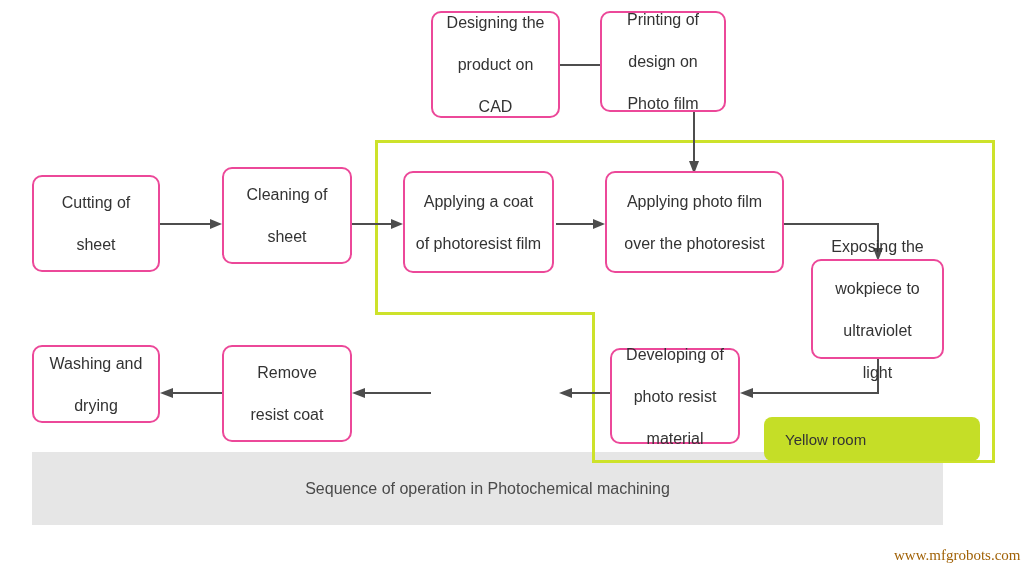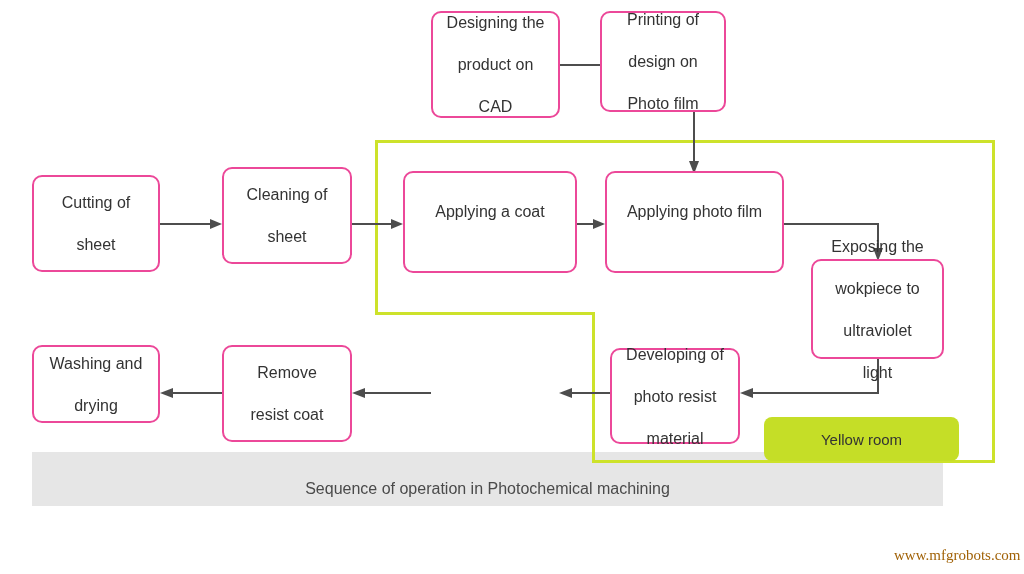--- a/index.html
+++ b/index.html
@@ -43,22 +43,23 @@
     z-index: 3;
   }
   .room-label {
     position: absolute;
     background: #c5de27;
     border-radius: 8px;
     color: #333333;
     font-size: 15px;
     display: flex;
     align-items: center;
-    justify-content: center;
+    justify-content: flex-start;
     z-index: 7;
+    padding-left: 21px;
   }
 
   
   .caption-band {
     position: absolute;
     background: #e6e6e6;
     color: #4a4a4a;
     font-size: 16px;
     display: flex;
     align-items: flex-start;
@@ -95,21 +96,21 @@
 
 <div id="canvas">
 
   <div class="room-seg" style="left:375px;  top:140px;  width:620px; height:3px;"></div>
   <div class="room-seg" style="left:992px;  top:140px;  width:3px;   height:323px;"></div>
   <div class="room-seg" style="left:592px;  top:460px;  width:403px; height:3px;"></div>
   <div class="room-seg" style="left:375px;  top:140px;  width:3px;   height:175px;"></div>
   <div class="room-seg" style="left:375px;  top:312px;  width:220px; height:3px;"></div>
   <div class="room-seg" style="left:592px;  top:312px;  width:3px;   height:151px;"></div>
 
-  <div class="caption-band" style="left:32px; top:452px; width:911px; height:54px;">
+  <div class="caption-band" style="left:32px; top:452px; width:911px; height:73px;">
     <span>Sequence of operation in Photochemical machining</span>
   </div>
 
   <div class="room-label" style="left:764px; top:417px; width:195px; height:44px;">
     <span>Yellow room</span>
   </div>
 
   <svg class="conn" style="left:0; top:0; width:1024px; height:574px;">
 
     <line x1="560" y1="65" x2="622" y2="65"></line>
@@ -166,29 +167,31 @@
     </span>
   </div>
 
   <div class="node" style="left:222px; top:167px; width:130px; height:97px;">
     <span>
       <span>Cleaning of</span><br>
       <span>sheet</span>
     </span>
   </div>
 
-  <div class="node" style="left:403px; top:171px; width:174px; height:102px;">
+  <div class="node" style="left:403px; top:171px; width:151px; height:102px;">
     <span>
       <span>Applying a coat</span><br>
+      <span>of photoresist film</span>
     </span>
   </div>
 
   <div class="node" style="left:605px; top:171px; width:179px; height:102px;">
     <span>
       <span>Applying photo film</span><br>
+      <span>over the photoresist</span>
     </span>
   </div>
 
   <div class="node" style="left:811px; top:259px; width:133px; height:100px;">
     <span>
       <span>Exposing the</span><br>
       <span>wokpiece to</span><br>
       <span>ultraviolet</span><br>
       <span>light</span>
     </span>

